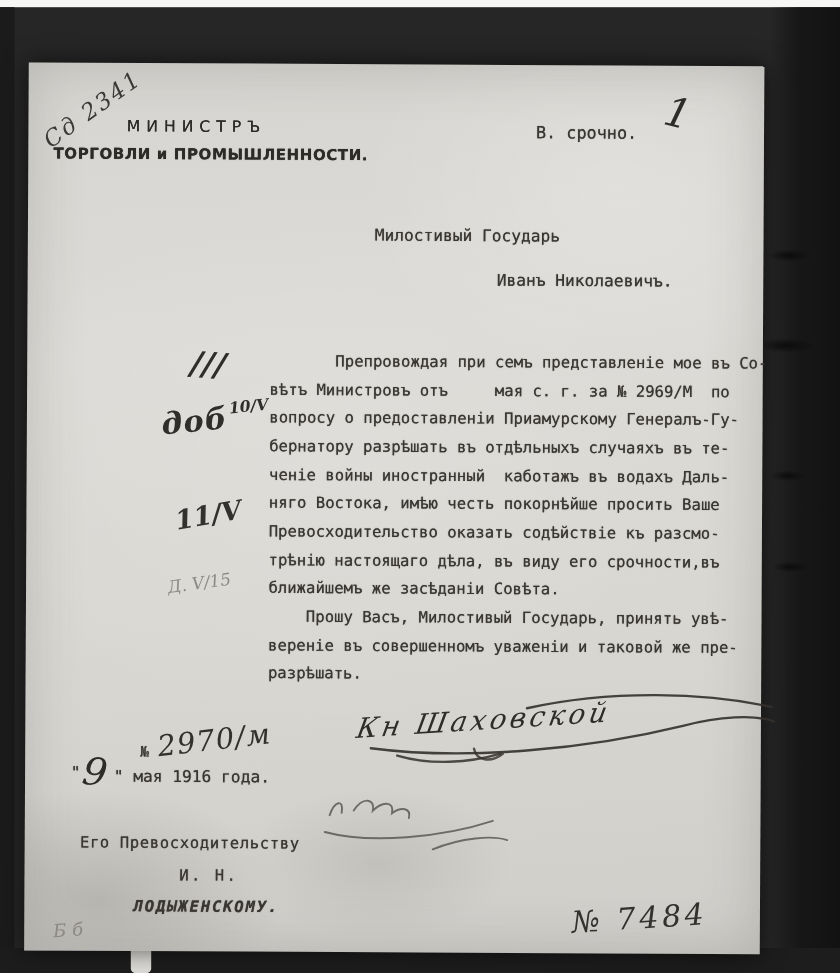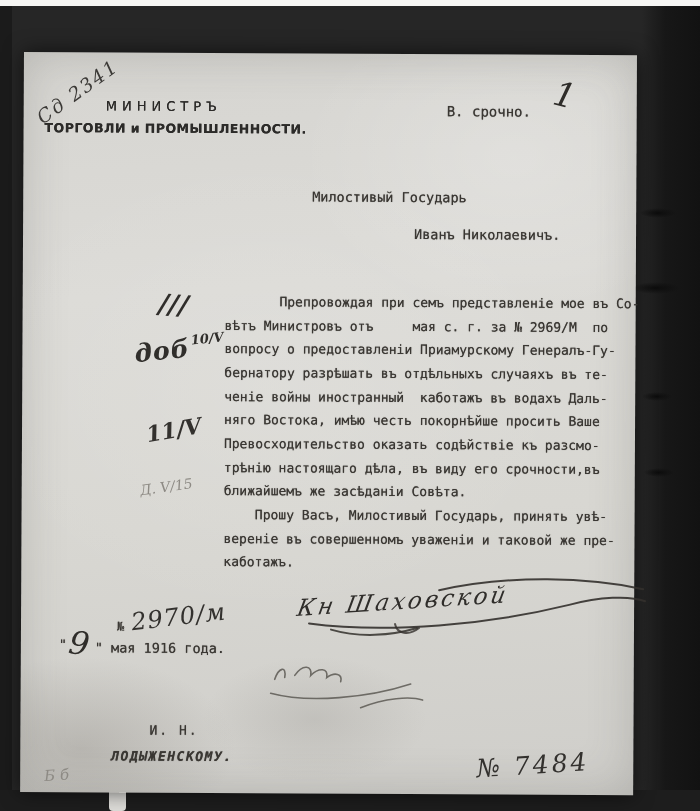--- a/index.html
+++ b/index.html
@@ -79,21 +79,21 @@
   <div class="tw" style="left:202px;top:265px;">вѣтъ Министровъ отъ     мая с. г. за № 2969/М  по</div>
   <div class="tw" style="left:202px;top:288px;">вопросу о предоставленіи Приамурскому Генералъ-Гу-</div>
   <div class="tw" style="left:202px;top:312px;">бернатору разрѣшать въ отдѣльныхъ случаяхъ въ те-</div>
   <div class="tw" style="left:202px;top:336px;">ченіе войны иностранный  каботажъ въ водахъ Даль-</div>
   <div class="tw" style="left:202px;top:359px;">няго Востока, имѣю честь покорнѣйше просить Ваше</div>
   <div class="tw" style="left:202px;top:383px;">Превосходительство оказать содѣйствіе къ разсмо-</div>
   <div class="tw" style="left:202px;top:407px;">трѣнію настоящаго дѣла, въ виду его срочности,въ</div>
   <div class="tw" style="left:202px;top:430px;">ближайшемъ же засѣданіи Совѣта.</div>
   <div class="tw" style="left:202px;top:454px;">    Прошу Васъ, Милостивый Государь, принять увѣ-</div>
   <div class="tw" style="left:202px;top:478px;">вереніе въ совершенномъ уваженіи и таковой же пре-</div>
-  <div class="tw" style="left:202px;top:501px;">каботажъ.</div>
+  <div class="tw" style="left:202px;top:501px;">разрѣшать.</div>
 
   <div style="left:258px;top:518px;width:370px;height:66px;">
     <svg width="370" height="66" viewBox="0 0 370 66" style="left:0;top:0;" fill="none" stroke="#33302c" stroke-width="2" stroke-linecap="round">
       <path d="M160,18 C230,2 310,4 364,16" opacity=".9"></path>
       <path d="M30,52 C110,62 210,52 290,32 C320,24 350,22 366,28" opacity=".9"></path>
       <path d="M52,58 C80,66 112,64 138,56" opacity=".85"></path>
       <path d="M140,56 C130,64 118,62 116,52" opacity=".8"></path>
     </svg>
     <div class="hw" style="left:18px;top:16px;font-size:23px;letter-spacing:3px;color:#2f2d2a;
                 transform:rotate(-4deg) skewX(-14deg);">Кн Шаховской</div>
@@ -105,20 +105,21 @@
   <div class="hw" style="left:48px;top:572px;font-size:32px;transform:rotate(8deg);color:#2f2d2a;">9</div>
   <div class="tw" style="left:74px;top:587px;font-size:13.5px;">" мая 1916 года.</div>
 
   <svg width="160" height="58" viewBox="0 0 160 58" style="left:244px;top:602px;" fill="none" stroke="#56534d" stroke-width="1.6" stroke-linecap="round" opacity=".8">
     <path d="M10,24 C14,12 22,10 20,22"></path>
     <path d="M30,20 C38,8 48,10 46,20 C54,12 64,12 62,22 C70,16 78,18 76,26"></path>
     <path d="M6,38 C44,48 104,42 146,28"></path>
     <path d="M96,52 C120,42 146,40 158,44"></path>
   </svg>
 
+  <div class="tw" style="left:46px;top:643px;letter-spacing:.5px;">Его Превосходительству</div>
   <div class="tw" style="left:129px;top:670px;letter-spacing:2px;">И. Н.</div>
   <div class="tw bold-tw" style="left:91px;top:696px;">ЛОДЫЖЕНСКОМУ.</div>
 
   <div class="hw" style="left:456px;top:696px;font-size:25px;transform:rotate(-4deg);letter-spacing:3px;color:#33312e;">№ 7484</div>
 
   <div class="hw pencil" style="left:24px;top:714px;font-size:15px;transform:rotate(-4deg);">Б б</div>
 
 </div>
 
 </body></html>

